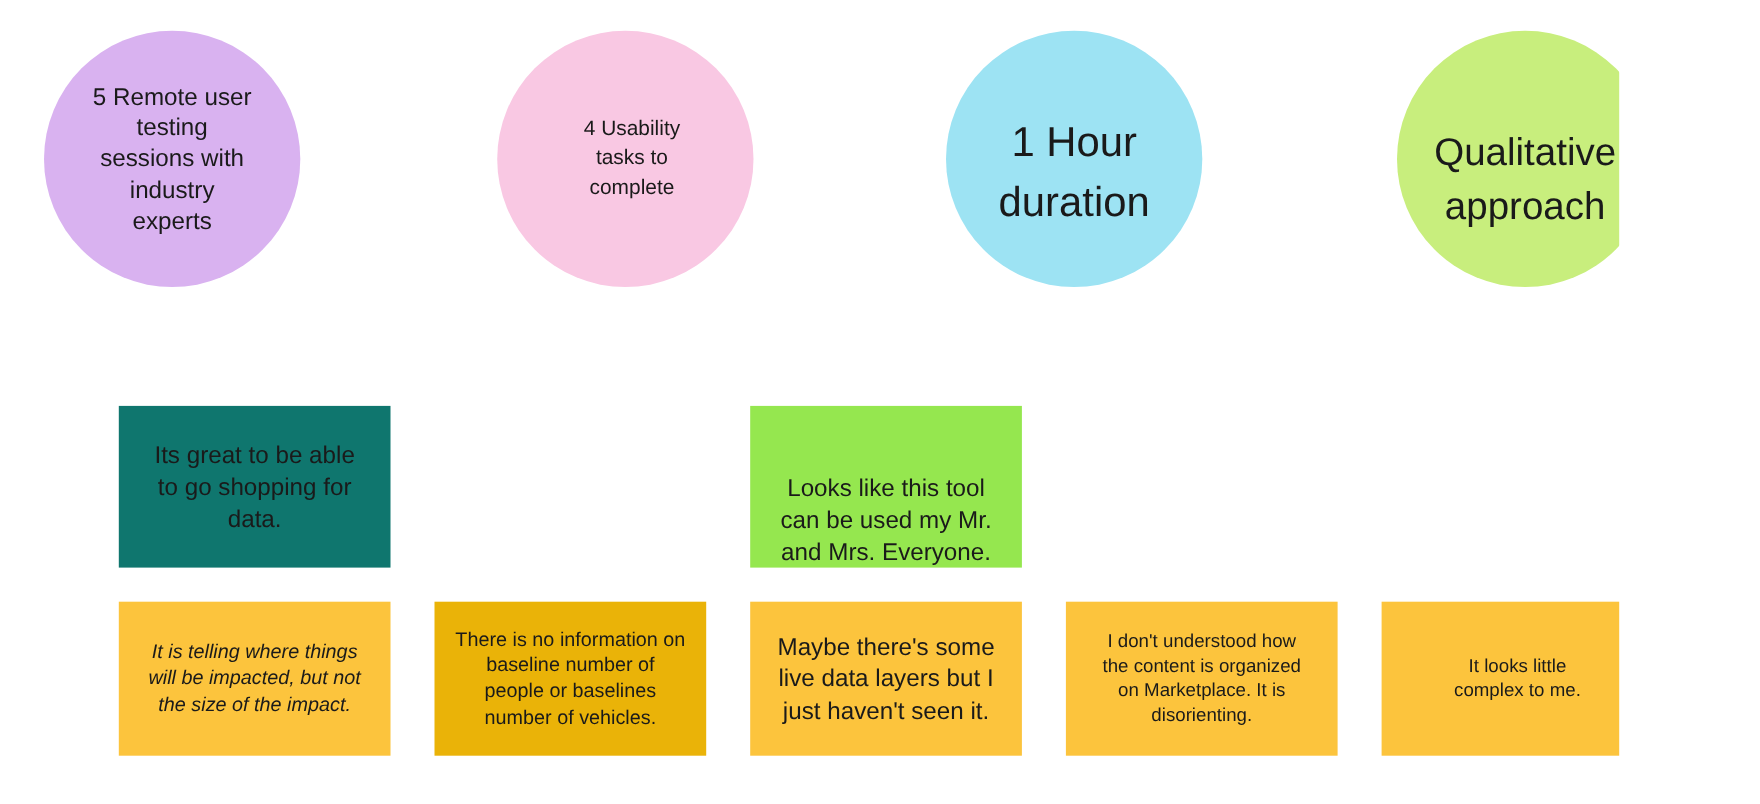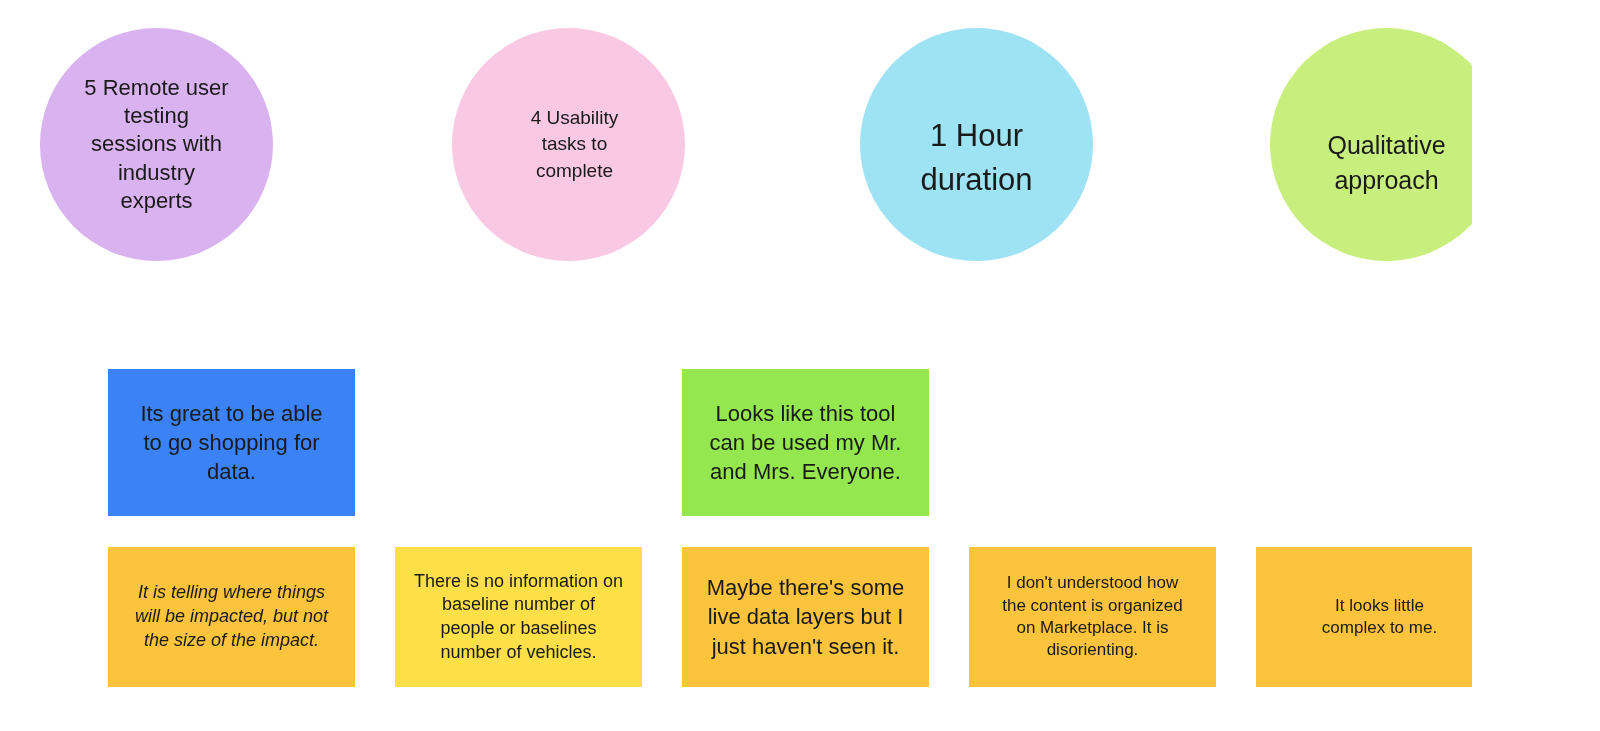--- a/index.html
+++ b/index.html
@@ -41,22 +41,22 @@
     line-height: 1.32;
   }
   
   .c1 { left: 40px; }
   .c2 { left: 452px; }
   .c3 { left: 860px; }
   .c4 { left: 1270px; }
   
   .c1 .txt { font-size: 22px; line-height: 1.28; }
   .c2 .txt { font-size: 19px; line-height: 1.4; margin-left: 12px; }
-  .c3 .txt { font-size: 31px; line-height: 1.4; margin-top: 26px; }
-  .c4 .txt { font-size: 25px; line-height: 1.4; margin-top: 36px; }
+  .c3 .txt { font-size: 38px; line-height: 1.4; margin-top: 26px; }
+  .c4 .txt { font-size: 35px; line-height: 1.4; margin-top: 36px; }
   
   .n1 { left: 108px; }
   .n2 { left: 395px; }
   .n3 { left: 682px; }
   .n4 { left: 969px; }
   .n5 { left: 1256px; }
   
   .g1 .txt { font-size: 22px; }
   .g2 .txt { font-size: 17px; }
   .g3 .txt { font-size: 22px; }
@@ -88,40 +88,40 @@
   <div class="shape-circle c3" style="background-color: rgb(157, 227, 243);">
     <span class="txt">1 Hour
 duration</span>
   </div>
 
   <div class="shape-circle c4" style="background-color: rgb(200, 238, 125);">
     <span class="txt">Qualitative
 approach</span>
   </div>
 
-  <div class="sticky row-positive n1 g1" style="background-color: #3b82f6;">
+  <div class="sticky row-positive n1 g1" style="background-color: #0f766e;">
     <span class="txt">Its great to be able
 to go shopping for
 data.</span>
   </div>
 
 
-  <div class="sticky row-positive n3 g3" style="background-color: rgb(149, 231, 79);">
+  <div class="sticky row-positive n3 g3" style="background-color: rgb(149, 231, 79); align-items: flex-end;">
     <span class="txt">Looks like this tool
 can be used my Mr.
 and Mrs. Everyone.</span>
   </div>
 
   <div class="sticky row-negative n1 o1" style="background-color: rgb(252, 196, 61); font-style: italic;">
     <span class="txt">It is telling where things
 will be impacted, but not
 the size of the impact.</span>
   </div>
 
-  <div class="sticky row-negative n2 o2" style="background-color: #fde047;">
+  <div class="sticky row-negative n2 o2" style="background-color: #eab308;">
     <span class="txt">There is no information on
 baseline number of
 people or baselines
 number of vehicles.</span>
   </div>
 
   <div class="sticky row-negative n3 o3" style="background-color: rgb(252, 196, 61);">
     <span class="txt">Maybe there's some
 live data layers but I
 just haven't seen it.</span>

